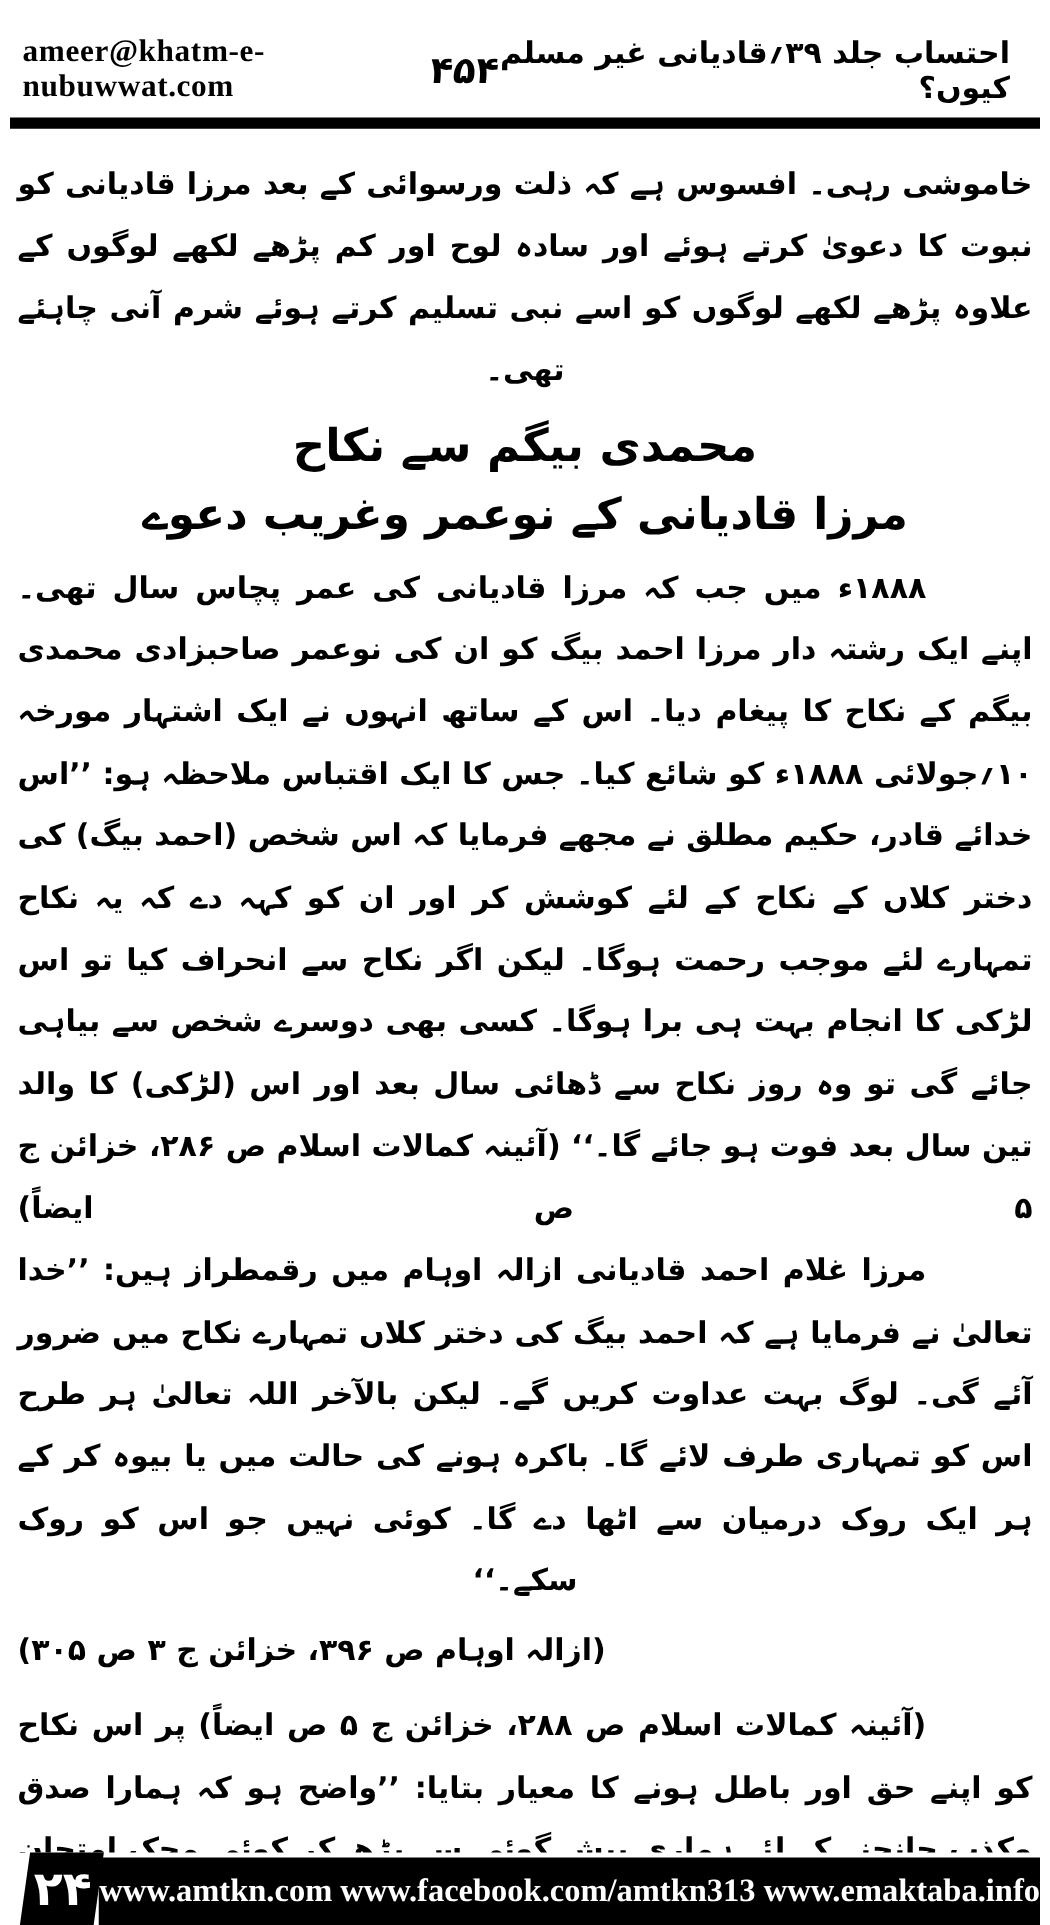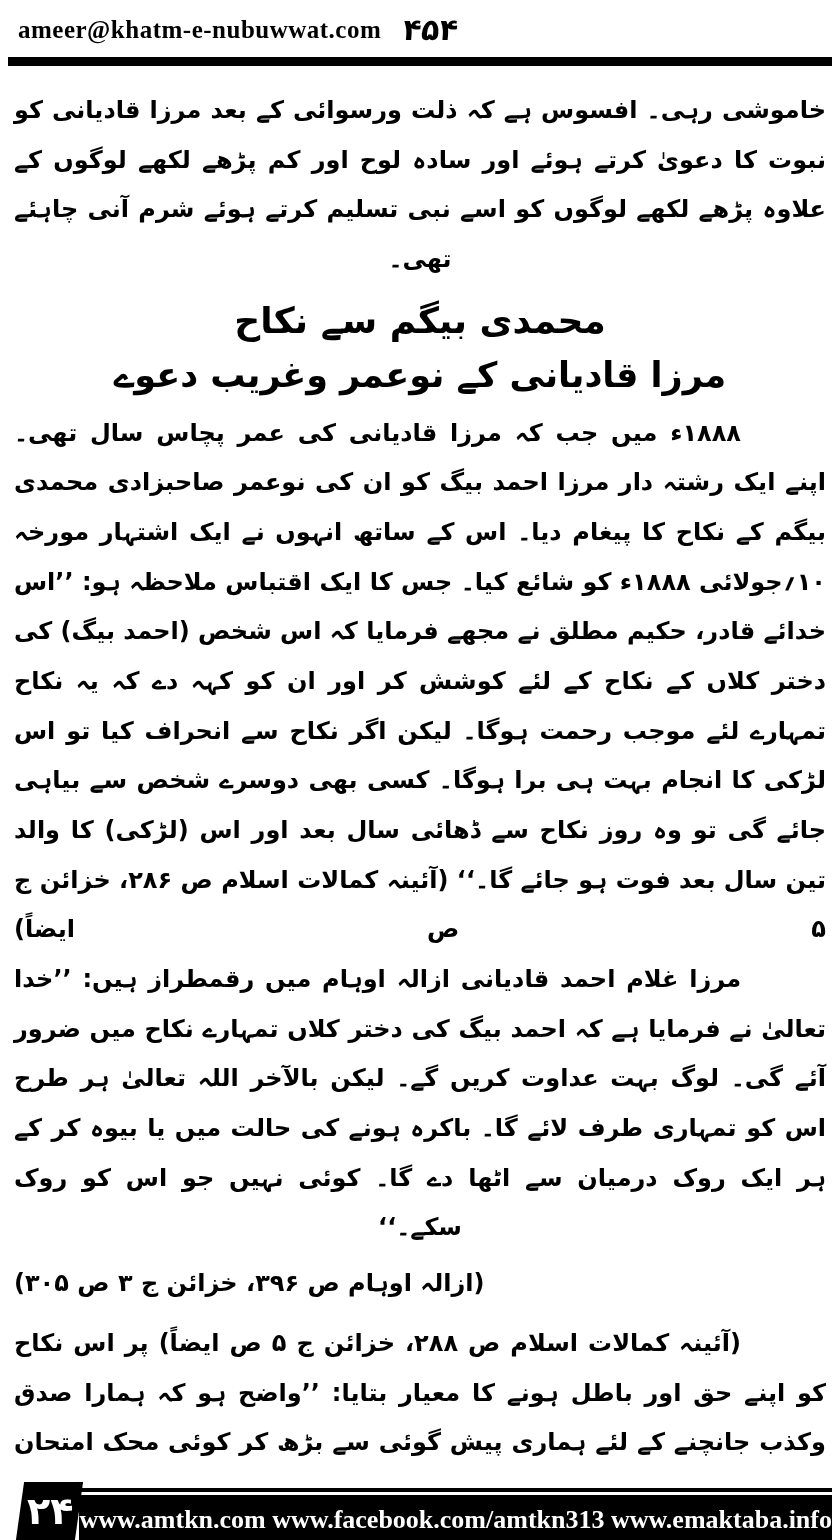--- a/index.html
+++ b/index.html
@@ -13,20 +13,21 @@
     font-family: "DejaVu Sans", sans-serif;
     color: #000;
   }
 
   
   .page-header {
     display: flex;
     align-items: center;
     padding: 12px 32px 0 18px;
     direction: ltr;
+    margin-top: 16px;
   }
   .email {
     font-family: "Liberation Serif", serif;
     font-weight: bold;
     font-size: 25px;
     letter-spacing: 0.5px;
   }
   .page-num-top {
     font-family: "DejaVu Sans", sans-serif;
     font-weight: bold;
@@ -99,21 +100,21 @@
     align-items: center;
     justify-content: center;
     font-size: 38px;
     font-weight: bold;
     transform: skewX(-8deg);
   }
   .footer-page-box span { transform: skewX(8deg); display: inline-block; }
   .footer-right {
     flex: 1;
     display: flex;
-    flex-direction: column;
+    flex-direction: row;
     margin-top: 4px;
   }
   .footer-stripes {
     height: 13px;
     background: linear-gradient(
       to bottom,
       #ffffff 0px, #ffffff 2px,
       #000000 2px, #000000 6px,
       #ffffff 6px, #ffffff 9px,
       #000000 9px, #000000 13px
@@ -131,20 +132,21 @@
     font-size: 26px;
     white-space: nowrap;
   }
 </style>
 </head>
 <body>
 
 <div class="page-header">
   <span class="email">ameer@khatm-e-nubuwwat.com</span>
   <span class="page-num-top">۴۵۴</span>
+  <span class="book-title">احتساب جلد ۳۹؍قادیانی غیر مسلم کیوں؟</span>
 </div>
 <div class="header-rule"></div>
 
 <div class="page-body">
   <p class="para last-center">خاموشی رہی۔ افسوس ہے کہ ذلت ورسوائی کے بعد مرزا قادیانی کو نبوت کا دعویٰ کرتے ہوئے اور سادہ لوح اور کم پڑھے لکھے لوگوں کے علاوہ پڑھے لکھے لوگوں کو اسے نبی تسلیم کرتے ہوئے شرم آنی چاہئے تھی۔</p>
   <div class="heading-1">محمدی بیگم سے نکاح</div>
   <div class="heading-2">مرزا قادیانی کے نوعمر وغریب دعوے</div>
   <p class="para indent last-justify">۱۸۸۸ء میں جب کہ مرزا قادیانی کی عمر پچاس سال تھی۔ اپنے ایک رشتہ دار مرزا احمد بیگ کو ان کی نوعمر صاحبزادی محمدی بیگم کے نکاح کا پیغام دیا۔ اس کے ساتھ انہوں نے ایک اشتہار مورخہ ۱۰؍جولائی ۱۸۸۸ء کو شائع کیا۔ جس کا ایک اقتباس ملاحظہ ہو: ’’اس خدائے قادر، حکیم مطلق نے مجھے فرمایا کہ اس شخص (احمد بیگ) کی دختر کلاں کے نکاح کے لئے کوشش کر اور ان کو کہہ دے کہ یہ نکاح تمہارے لئے موجب رحمت ہوگا۔ لیکن اگر نکاح سے انحراف کیا تو اس لڑکی کا انجام بہت ہی برا ہوگا۔ کسی بھی دوسرے شخص سے بیاہی جائے گی تو وہ روز نکاح سے ڈھائی سال بعد اور اس (لڑکی) کا والد تین سال بعد فوت ہو جائے گا۔‘‘ (آئینہ کمالات اسلام ص ۲۸۶، خزائن ج ۵ ص ایضاً)</p>
   <p class="para indent last-center">مرزا غلام احمد قادیانی ازالہ اوہام میں رقمطراز ہیں: ’’خدا تعالیٰ نے فرمایا ہے کہ احمد بیگ کی دختر کلاں تمہارے نکاح میں ضرور آئے گی۔ لوگ بہت عداوت کریں گے۔ لیکن بالآخر اللہ تعالیٰ ہر طرح اس کو تمہاری طرف لائے گا۔ باکرہ ہونے کی حالت میں یا بیوہ کر کے ہر ایک روک درمیان سے اٹھا دے گا۔ کوئی نہیں جو اس کو روک سکے۔‘‘</p>
   <div class="citation-line">(ازالہ اوہام ص ۳۹۶، خزائن ج ۳ ص ۳۰۵)</div>

